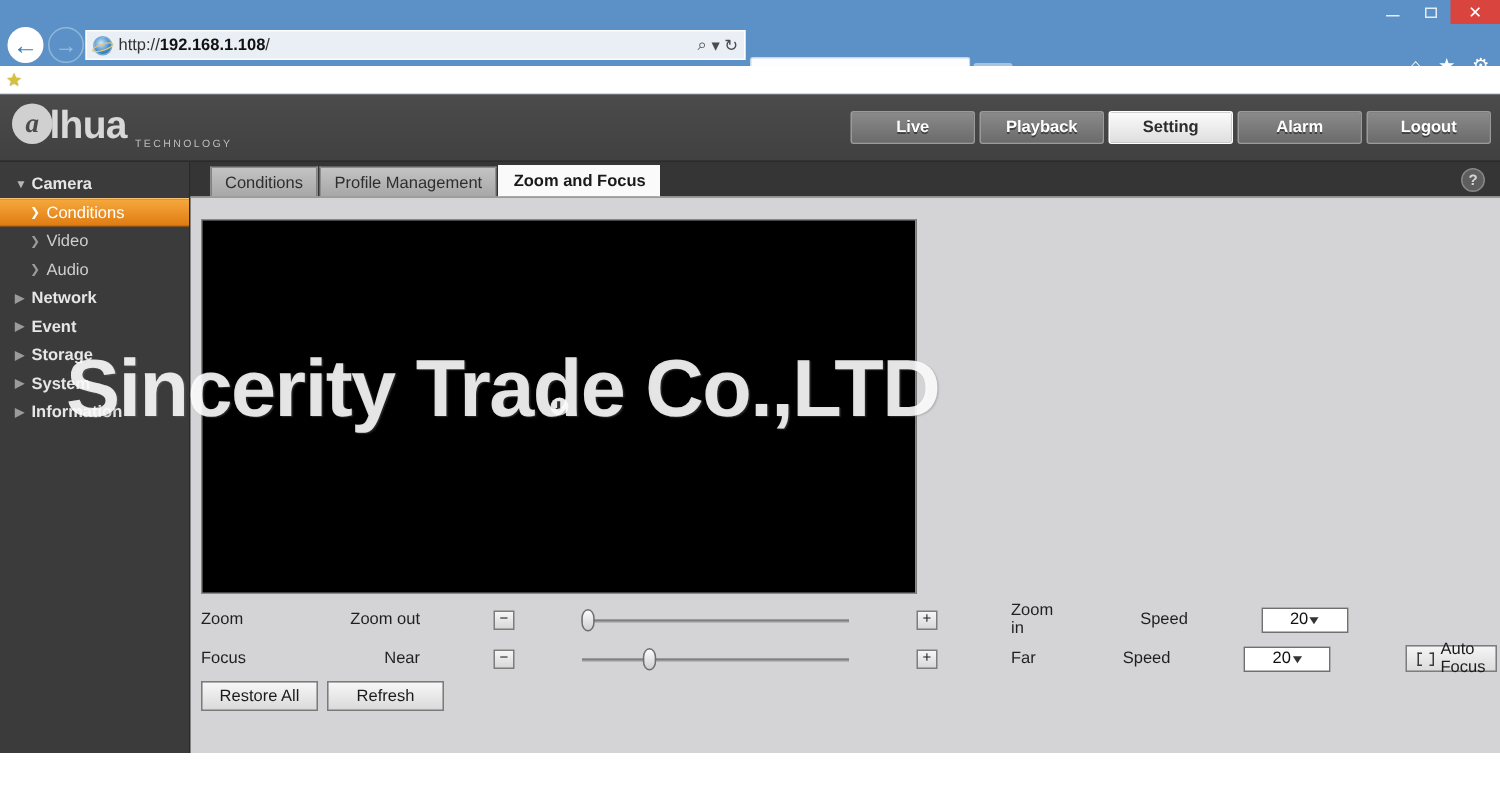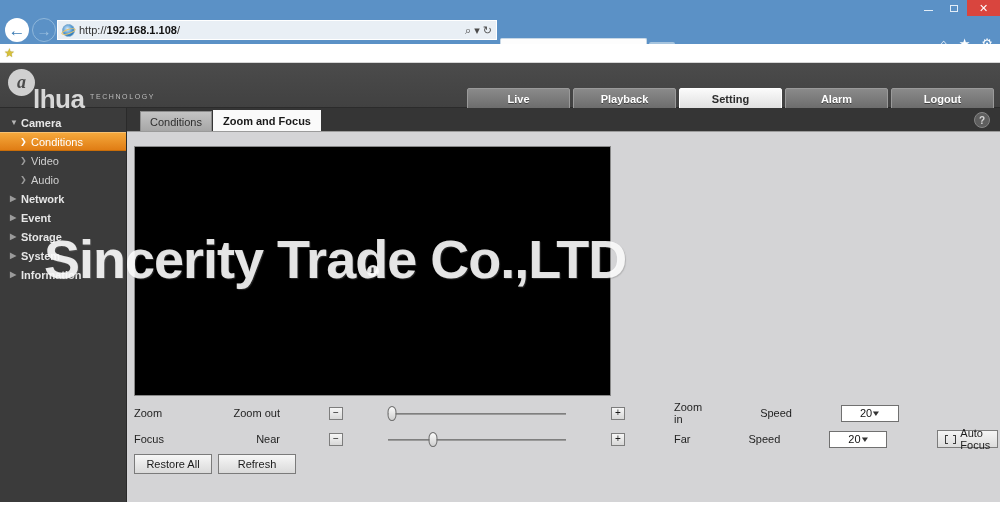--- a/index.html
+++ b/index.html
@@ -242,21 +242,21 @@
     align-items: center;
     justify-content: center;
     color: #4b4b4b;
     font-size: 18px;
     font-style: italic;
     font-weight: bold;
     font-family: "Liberation Serif", serif;
   }
   #logo .word {
     position: absolute;
-    left: 25px; top: 16px;
+    left: 25px; top: 0px;
     font-size: 26px;
     font-weight: bold;
     color: #d8d8d8;
     letter-spacing: -0.5px;
     font-family: "Liberation Sans", sans-serif;
   }
   #logo .sub {
     position: absolute;
     left: 82px; top: 25px;
     font-size: 7px;
@@ -264,33 +264,32 @@
     color: #bdbdbd;
   }
   
   #topnav {
     position: absolute;
     right: 6px; top: 11px;
     display: flex;
     gap: 3px;
   }
   .navtab {
-    width: 103px; height: 22px;
+    width: 83px; height: 22px;
     background: linear-gradient(#8a8a8a, #6b6b6b);
     border: 1px solid #9a9a9a;
     box-sizing: border-box;
     border-radius: 2px;
     display: flex;
     align-items: center;
     justify-content: center;
     color: #ffffff;
     font-size: 11px;
     font-weight: bold;
     text-shadow: 0 1px 0 rgba(0,0,0,0.45);
-    margin-top: 14px;
   }
   .navtab.active {
     background: linear-gradient(#fbfbfb, #dedede);
     border: 1px solid #ffffff;
     color: #2d2d2d;
     text-shadow: none;
   }
 
   
   #sidebar {
@@ -692,20 +691,21 @@
       <div class="side-item group">
         <span class="arrow">▶</span>
         <span>Information</span>
       </div>
     </div>
 
     <div id="content">
 
       <div id="tabbar">
         <div class="ctab">Conditions</div>
+        <div class="ctab">Profile Management</div>
         <div class="ctab active">Zoom and Focus</div>
       </div>
       <div id="helpicon">?</div>
 
       <div id="panel">
 
         <div id="video">
           <div id="plugin-msg">
             <span id="plugin-dl-icon">⬇</span>
           </div>

